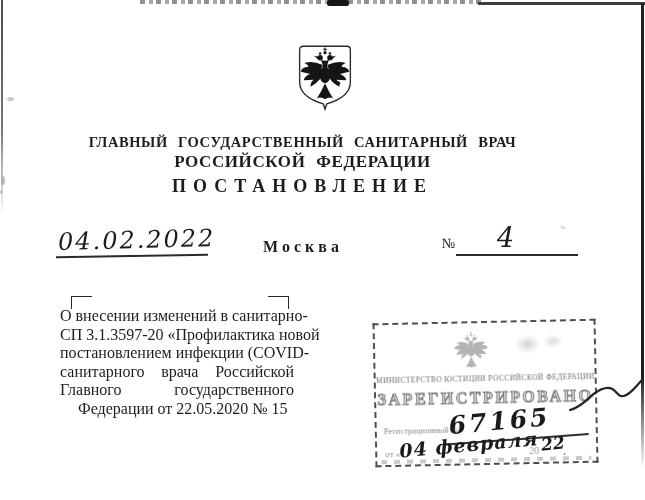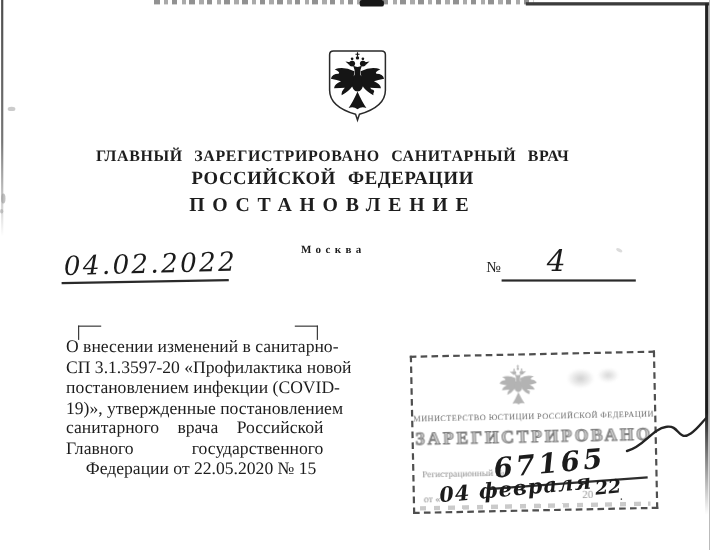--- a/index.html
+++ b/index.html
@@ -28,21 +28,21 @@
   #main-emblem svg{width:100%;height:100%;filter:blur(.2px);}
   
   .center-band{position:absolute;left:0;width:605px;text-align:center;}
   #org-line1{top:134px;font-weight:bold;font-size:14.5px;letter-spacing:.6px;word-spacing:6px;}
   #org-line2{top:152px;font-weight:bold;font-size:17px;letter-spacing:.6px;word-spacing:6px;}
   #doc-type{top:176px;font-weight:bold;font-size:18px;letter-spacing:7px;}
   
   .hand{font-family:"DejaVu Serif",serif;font-style:italic;color:#1b1b1b;}
   #date-script{position:absolute;left:58px;top:226px;font-size:24px;letter-spacing:2px;transform:rotate(-1.5deg);}
   #date-underline{position:absolute;left:56px;top:255px;width:152px;height:2px;background:#2a2a2a;transform:rotate(-1deg);}
-  #city{position:absolute;left:247px;top:222px;width:112px;text-align:center;font-size:10px;letter-spacing:4px;font-weight:bold;}
+  #city{position:absolute;left:247px;top:238px;width:112px;text-align:center;font-size:16px;letter-spacing:4px;font-weight:bold;}
   #num-label{position:absolute;left:442px;top:236px;font-size:14px;}
   #num-value{position:absolute;left:497px;top:222px;font-size:27px;}
   #num-underline{position:absolute;left:456px;top:254px;width:122px;height:1.6px;background:#2a2a2a;}
   
   .corner{position:absolute;width:20px;height:12px;}
   #corner-left{left:71px;top:296px;border-left:1.6px solid #2a2a2a;border-top:1.6px solid #2a2a2a;}
   #corner-right{left:268px;top:296px;border-right:1.6px solid #2a2a2a;border-top:1.6px solid #2a2a2a;}
   #subject{position:absolute;left:60px;top:307px;width:234px;font-size:16px;line-height:18.5px;}
   #subject .tline{white-space:nowrap;text-align:justify;text-align-last:justify;overflow:visible;}
   #subject .tline:last-child{text-align-last:left;margin-left:18px;}
@@ -109,38 +109,37 @@
   <div class="speck" id="speck3"></div>
   <div class="speck" id="speck4"></div>
 
   <div id="main-emblem">
     <svg viewBox="0 0 100 118">
       <path d="M12,4 H88 Q94,4 94,10 V66 Q94,92 53,104 L50,113 L47,104 Q6,92 6,66 V10 Q6,4 12,4 Z" fill="#ffffff" stroke="#2a2a2a" stroke-width="2.4"></path>
       <use href="#dbl-eagle"></use>
     </svg>
   </div>
 
-  <div class="center-band" id="org-line1">ГЛАВНЫЙ ЗАРЕГИСТРИРОВАНО САНИТАРНЫЙ ВРАЧ</div>
+  <div class="center-band" id="org-line1">ГЛАВНЫЙ ГОСУДАРСТВЕННЫЙ САНИТАРНЫЙ ВРАЧ</div>
   <div class="center-band" id="org-line2">РОССИЙСКОЙ ФЕДЕРАЦИИ</div>
   <div class="center-band" id="doc-type">ПОСТАНОВЛЕНИЕ</div>
 
   <div class="hand" id="date-script">04.02.2022</div>
   <div id="date-underline"></div>
   <div id="city">Москва</div>
   <div id="num-label">№</div>
   <div class="hand" id="num-value">4</div>
   <div id="num-underline"></div>
 
   <div class="corner" id="corner-left"></div>
   <div class="corner" id="corner-right"></div>
   <div id="subject">
       <div class="tline">О внесении изменений в санитарно-</div>
       <div class="tline">СП 3.1.3597-20 «Профилактика новой</div>
       <div class="tline">постановлением инфекции (COVID-</div>
-      <div class="tline">19)», утвержденные постановлением</div>
       <div class="tline">санитарного врача Российской</div>
       <div class="tline">Главного государственного</div>
       <div class="tline">Федерации от 22.05.2020 № 15</div>
     </div>
 
   <div id="stamp">
     <div id="stamp-eagle">
       <svg viewBox="0 0 100 118">
           <use href="#dbl-eagle"></use>
         </svg>

